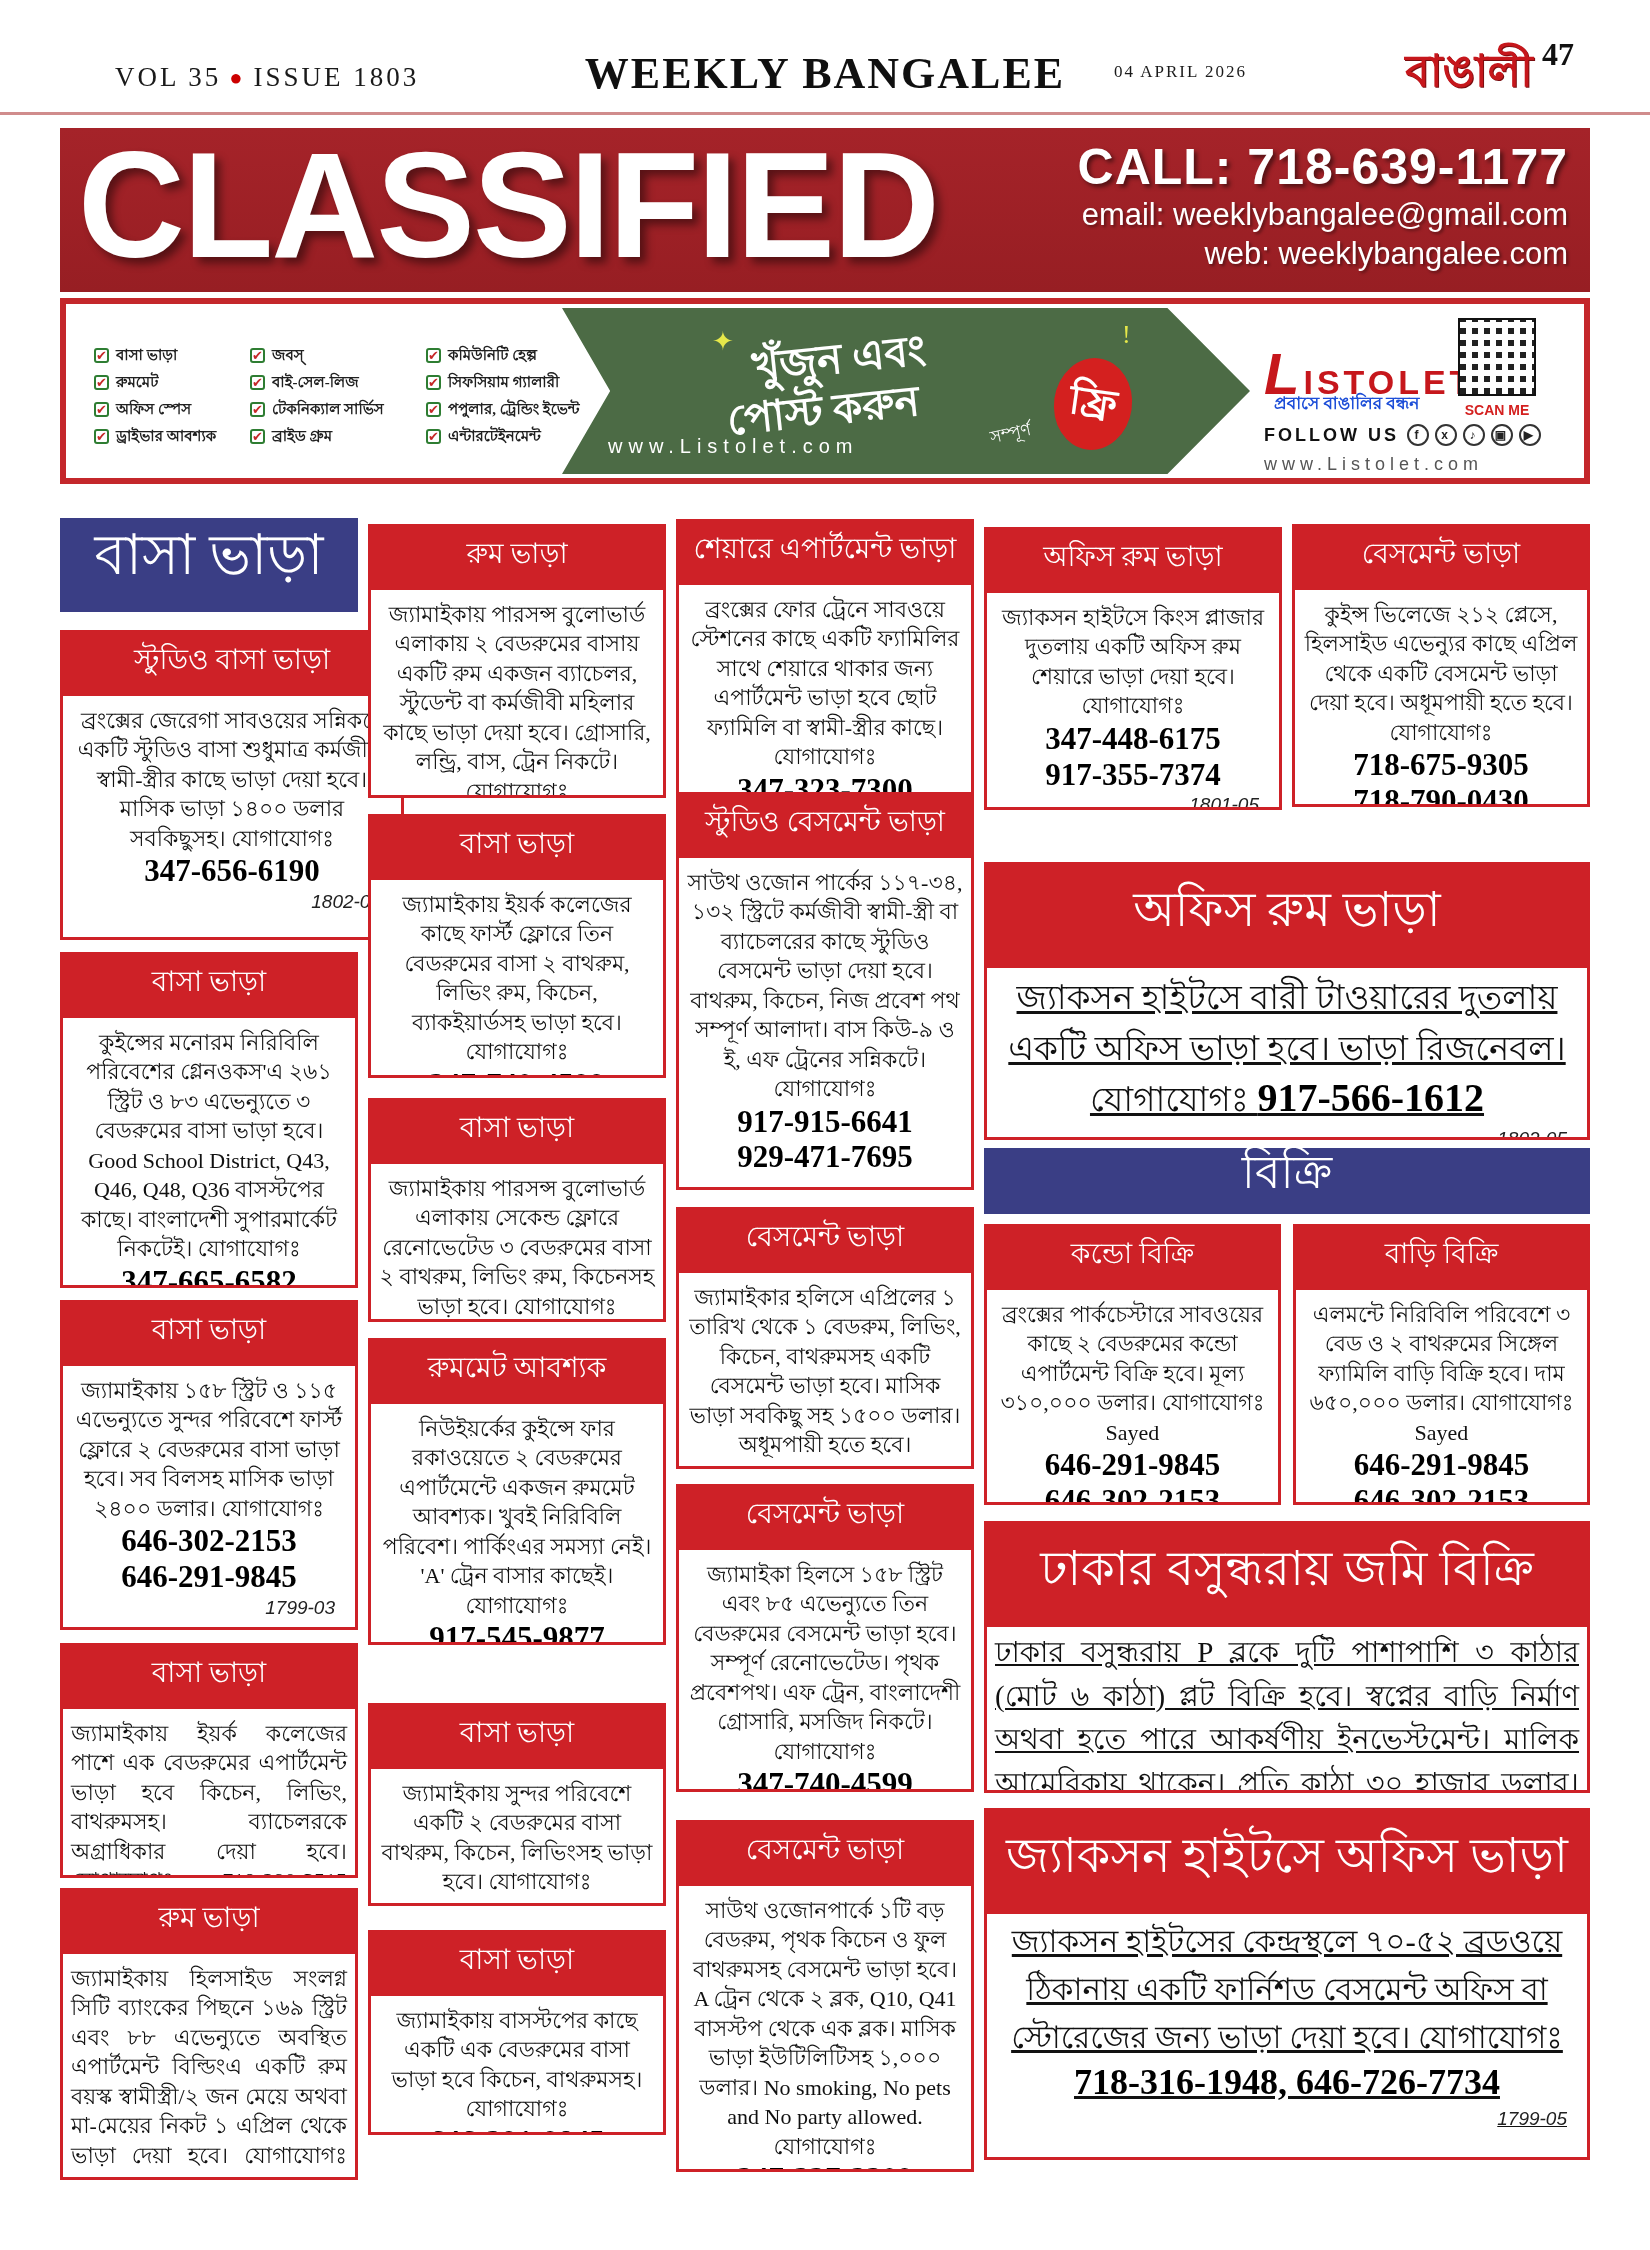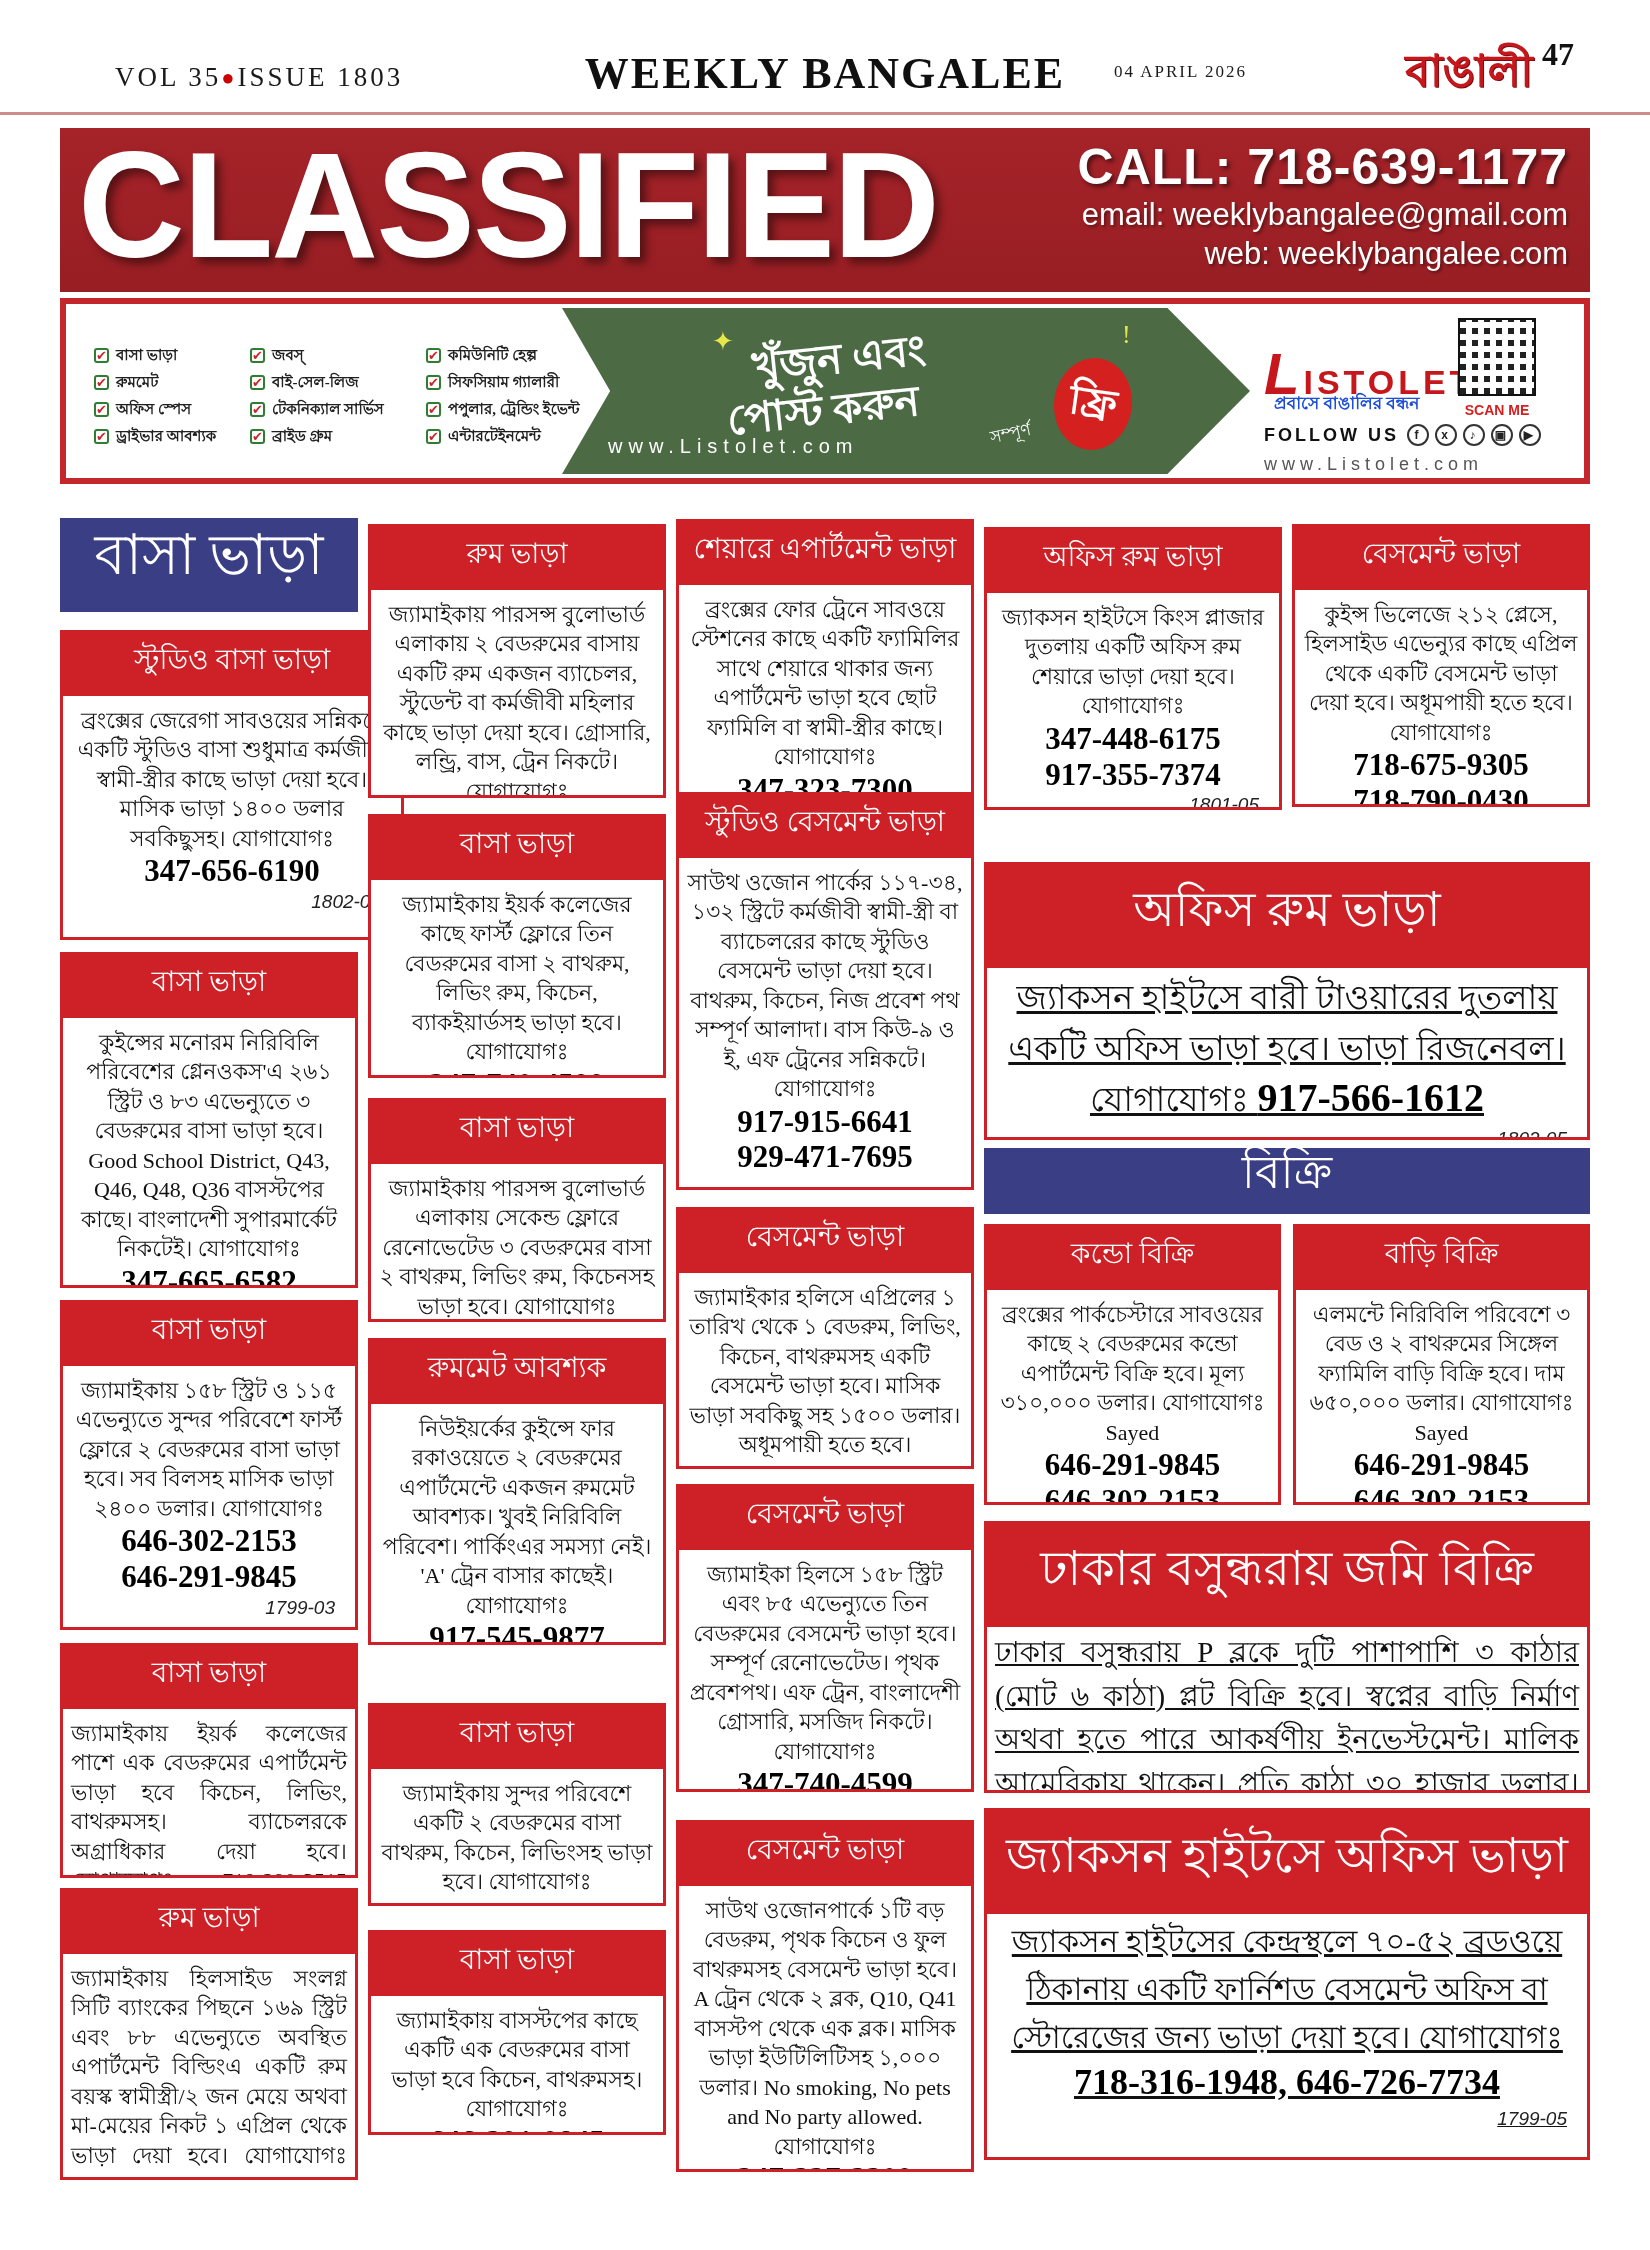--- a/index.html
+++ b/index.html
@@ -8,21 +8,21 @@
     --blue:#3a3e85;
     --green:#4c6b45;
     --ink:#111;
   }
   *{box-sizing:border-box;margin:0;padding:0;}
   body{background:#888;margin:0;font-family:"Liberation Serif","DejaVu Sans",serif;}
   .page{position:relative;width:1650px;height:2250px;background:#fff;margin:0 auto;overflow:hidden;}
 
   
   .masthead{position:absolute;left:60px;top:40px;width:1530px;height:72px;}
-  .mast-left{position:absolute;left:55px;top:22px;font-size:27px;letter-spacing:3px;color:#1a1a1a;display:flex;align-items:center;gap:0;}
+  .mast-left{position:absolute;left:55px;top:22px;font-size:27px;letter-spacing:3px;color:#1a1a1a;display:flex;align-items:center;gap:8px;}
   .mast-dot{color:#c00;font-size:22px;}
   .mast-title{position:absolute;left:0;right:0;top:8px;text-align:center;font-size:44px;font-weight:700;letter-spacing:2px;color:#101010;font-family:"Liberation Serif",serif;}
   .mast-date{position:absolute;right:343px;top:22px;font-size:17px;letter-spacing:2px;color:#1a1a1a;}
   .mast-logo{position:absolute;right:65px;top:-6px;width:112px;height:80px;background:#fff;display:flex;align-items:center;justify-content:center;font-size:44px;font-weight:700;color:#c6171c;text-shadow:1px 1px 0 #7a0d10;}
   .mast-page{position:absolute;right:16px;top:-4px;font-size:32px;font-weight:700;color:#111;}
   .mast-rule{position:absolute;left:0;top:112px;width:1650px;height:3px;background:#d08c8c;}
 
   
   .cls-banner{position:absolute;left:60px;top:128px;width:1530px;height:164px;background:linear-gradient(180deg,#a52329,#971e23);}
   .cls-word{position:absolute;left:18px;top:-8px;font-family:"Liberation Sans",sans-serif;font-weight:900;font-size:148px;letter-spacing:-2px;color:#fff;text-shadow:6px 6px 8px rgba(0,0,0,.45);transform:scaleY(1.02);}

